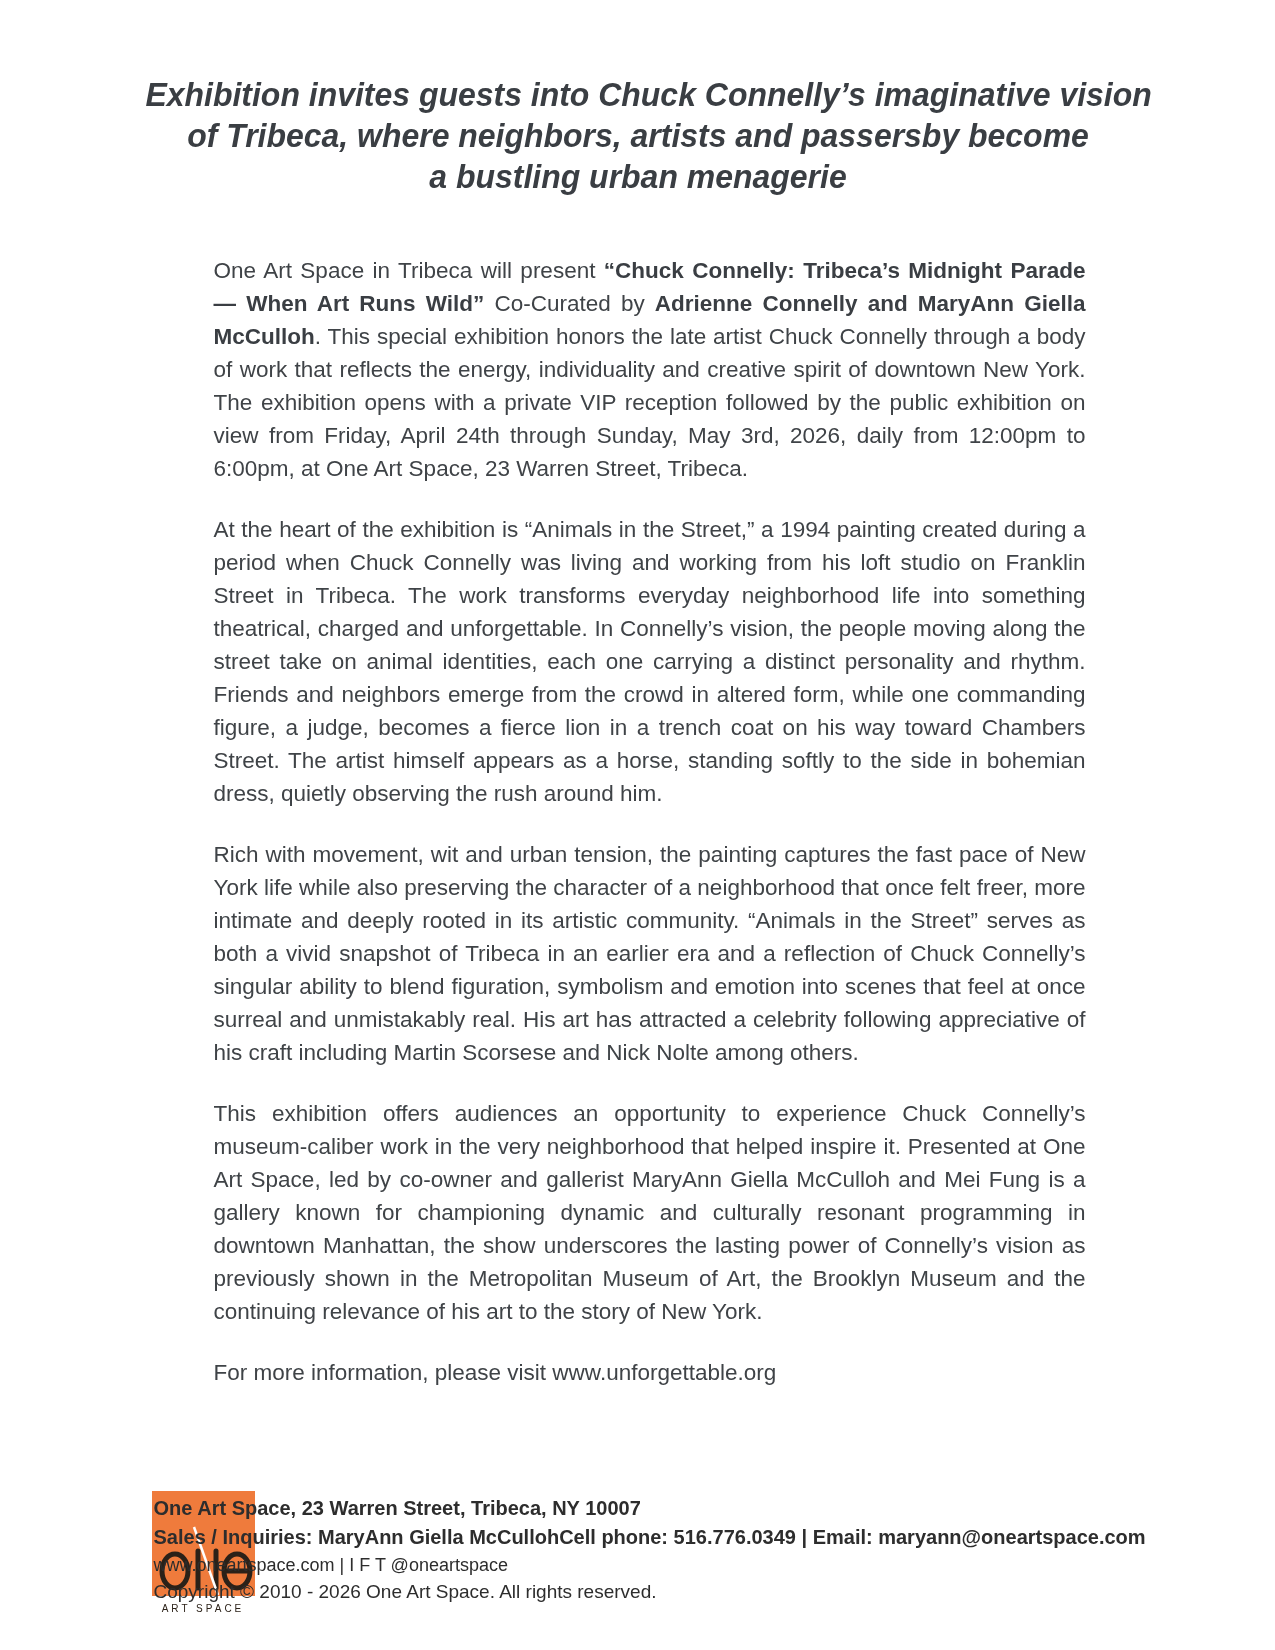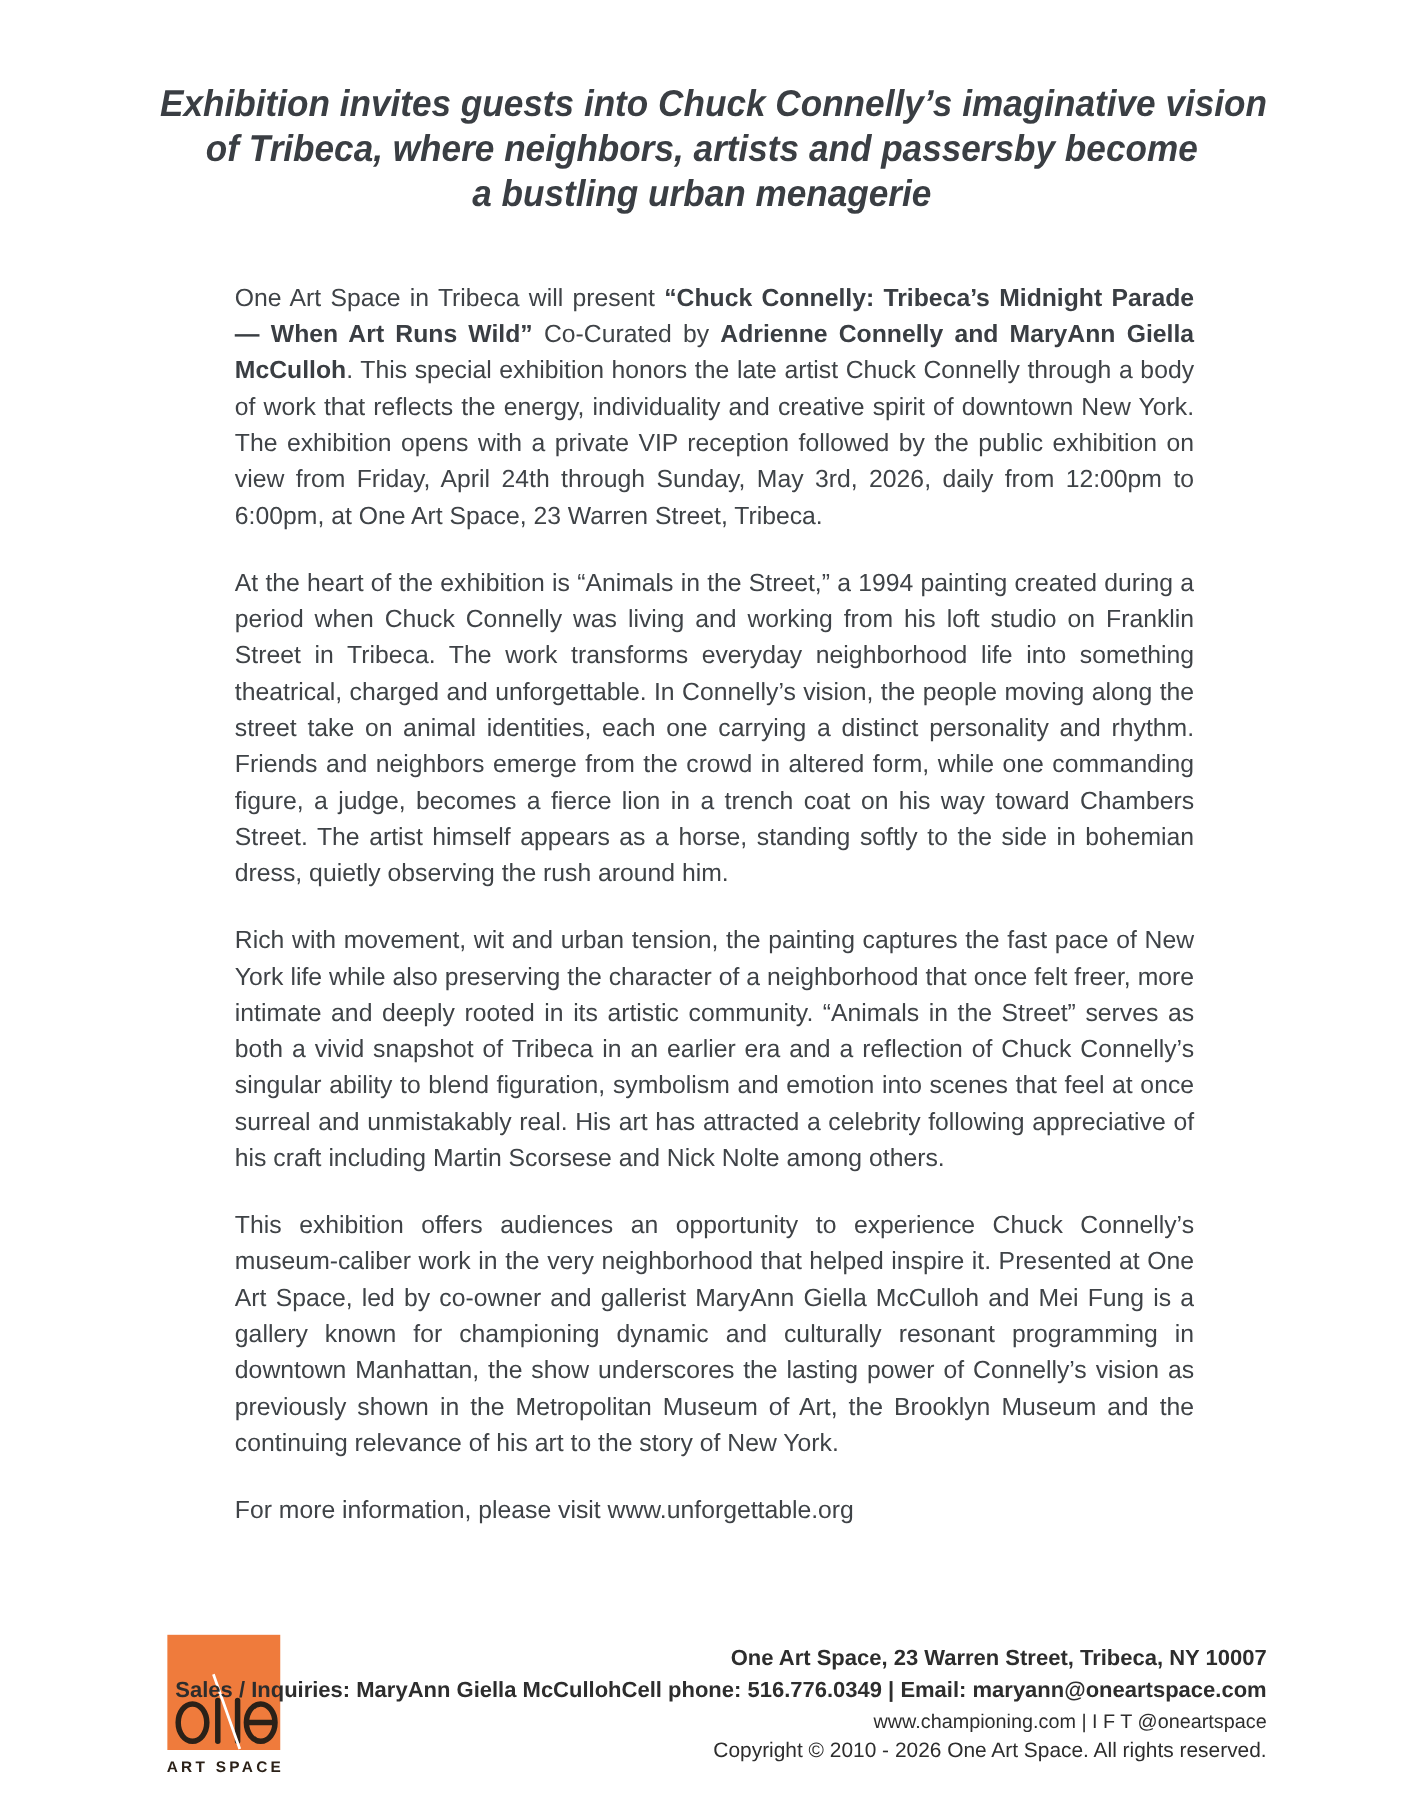--- a/index.html
+++ b/index.html
@@ -40,32 +40,32 @@
   .footer-logo {
     position: absolute;
     left: 38px;
     bottom: 36px;
     width: 103px;
   }
   .footer-logo svg { display: block; }
   .logo-caption {
     margin-top: 7px;
     text-align: center;
-    font-size: 14px;
-    font-weight: 700;
+    font-size: 10px;
+    font-weight: 400;
     letter-spacing: 3px;
     color: #2b2118;
     white-space: nowrap;
   }
   .footer-text {
     position: absolute;
     left: 40px;
     right: 10px;
     bottom: 44px;
-    text-align: right;
+    text-align: left;
     color: #2d2d2d;
     margin-top: 16px;
   }
   .f-bold { font-size: 20px; font-weight: 700; line-height: 29px; }
   .f-reg  { font-size: 18px; font-weight: 400; line-height: 26px; }
   .f-copy { font-size: 19px; font-weight: 400; line-height: 28px; }
 </style>
 </head>
 <body>
 
@@ -96,17 +96,17 @@
         <line x1="73" y1="80" x2="97" y2="80"></line>
       </g>
       <line x1="42" y1="36" x2="66" y2="104" stroke="#ffffff" stroke-width="2.5"></line>
     </svg>
     <div class="logo-caption">ART SPACE</div>
   </div>
 
   <div class="footer-text">
     <div class="f-bold">One Art Space, 23 Warren Street, Tribeca, NY 10007</div>
     <div class="f-bold">Sales / Inquiries: MaryAnn Giella McCullohCell phone: 516.776.0349 | Email: maryann@oneartspace.com</div>
-    <div class="f-reg">www.championing.com | I F T @oneartspace</div>
+    <div class="f-reg">www.oneartspace.com | I F T @oneartspace</div>
     <div class="f-copy">Copyright © 2010 - 2026 One Art Space. All rights reserved.</div>
   </div>
 
 </div>
 
 </body></html>

